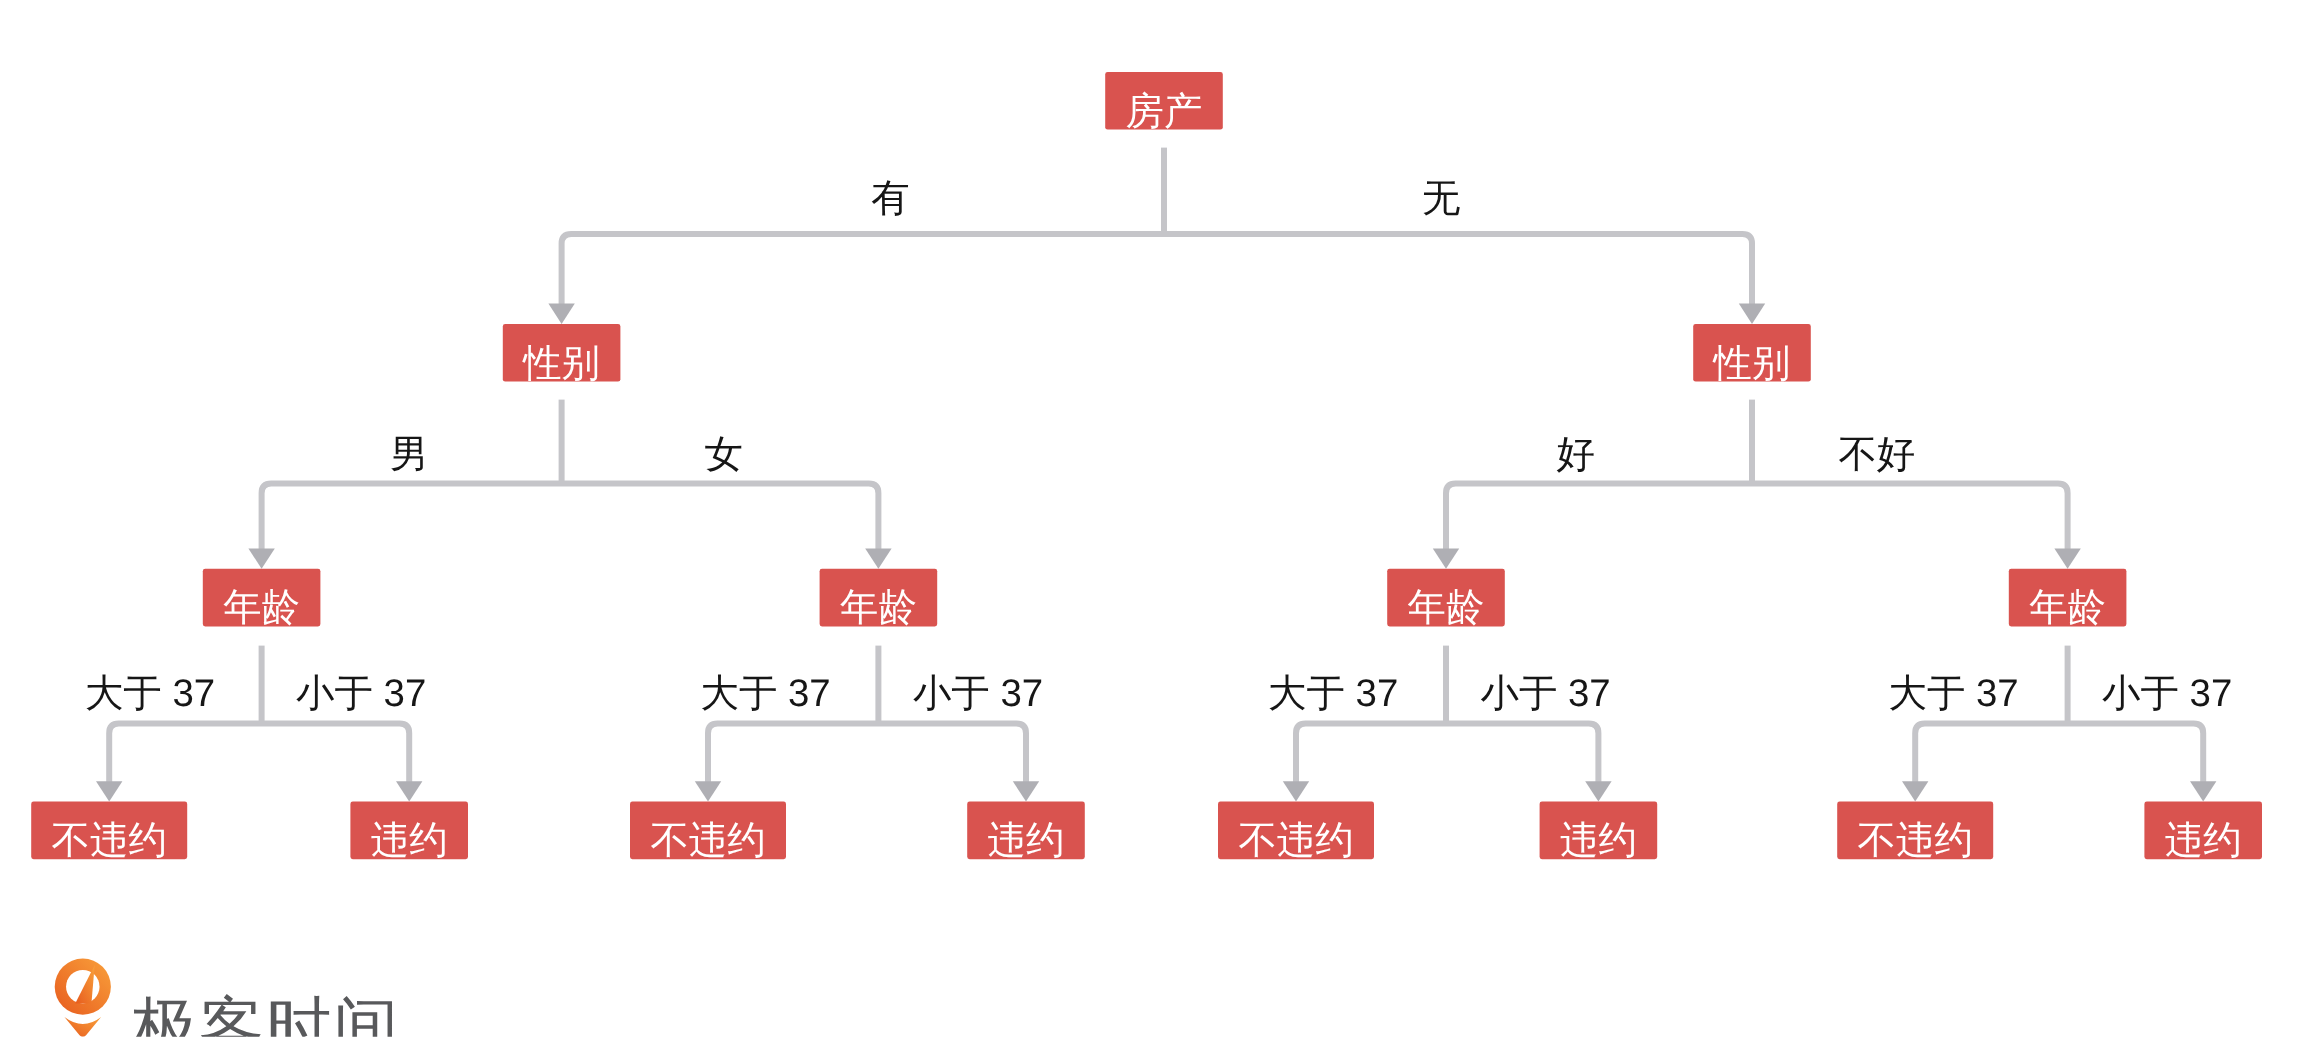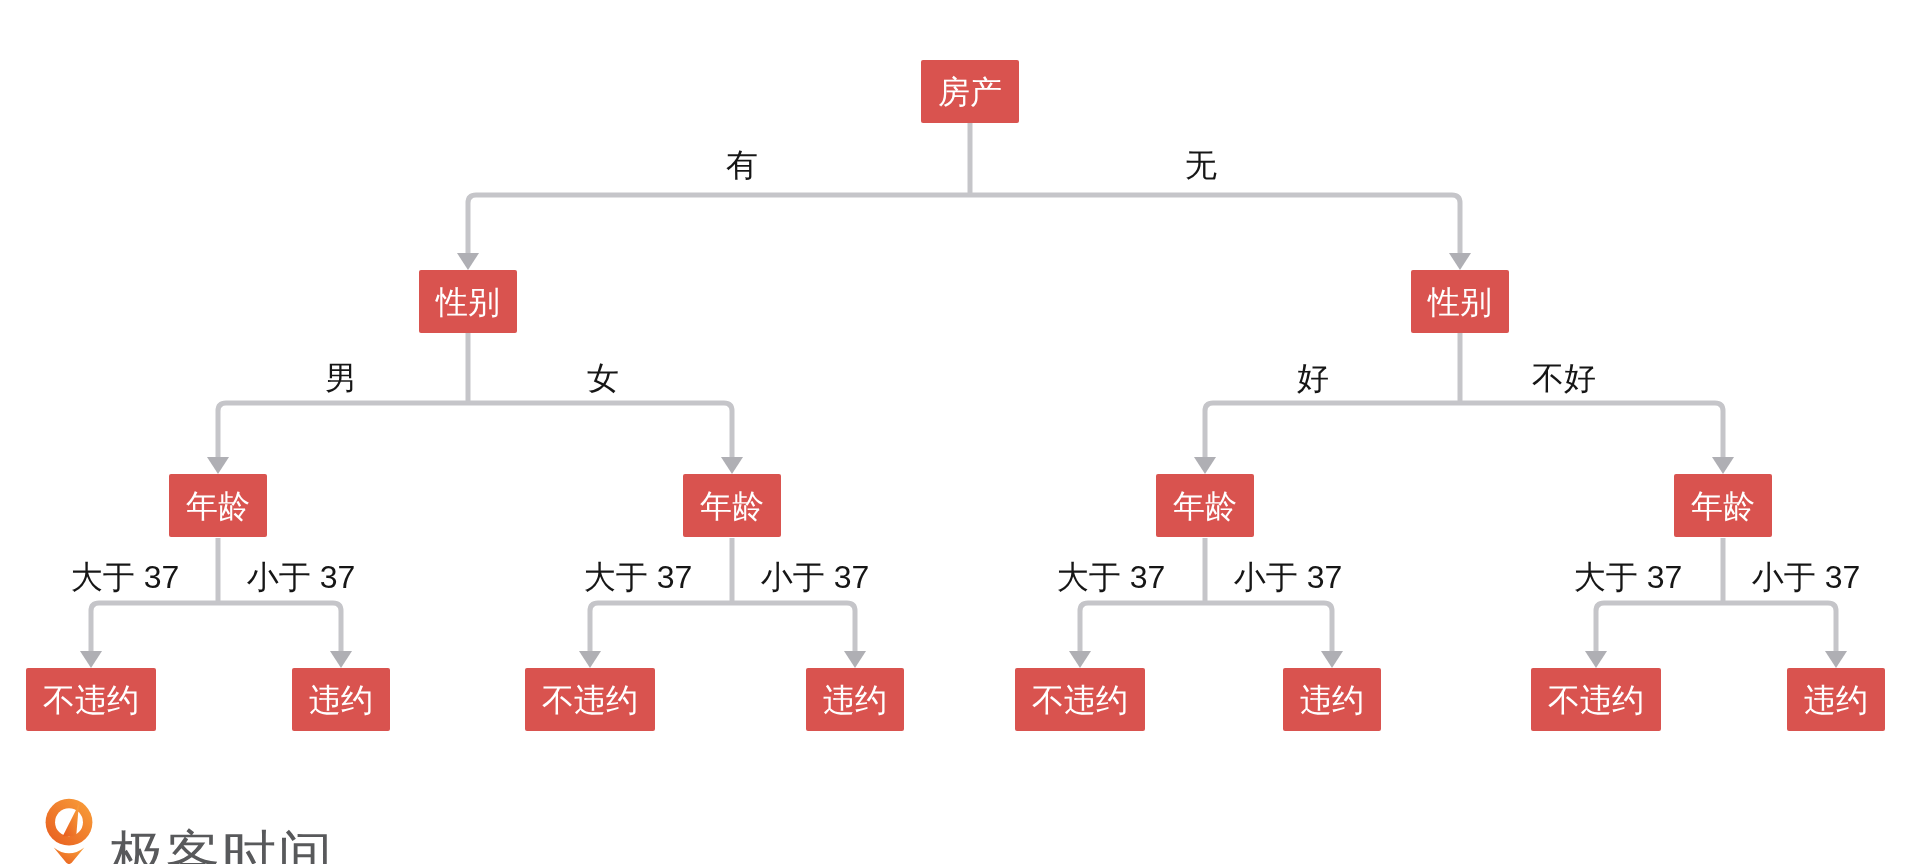--- a/index.html
+++ b/index.html
@@ -23,21 +23,21 @@
     top: 0;
     width: 1920px;
     height: 864px;
   }
   .node {
     position: absolute;
     transform: translateX(-50%);
     background: #D9534F;
     color: #ffffff;
     font-size: 32px;
-    height: 63px;
+    height: 48px;
     line-height: 64px;
     padding: 0 17px;
     white-space: nowrap;
     text-align: right;
     border-radius: 2px;
   }
   .edge-label {
     position: absolute;
     transform: translateX(-50%);
     font-size: 32px;

